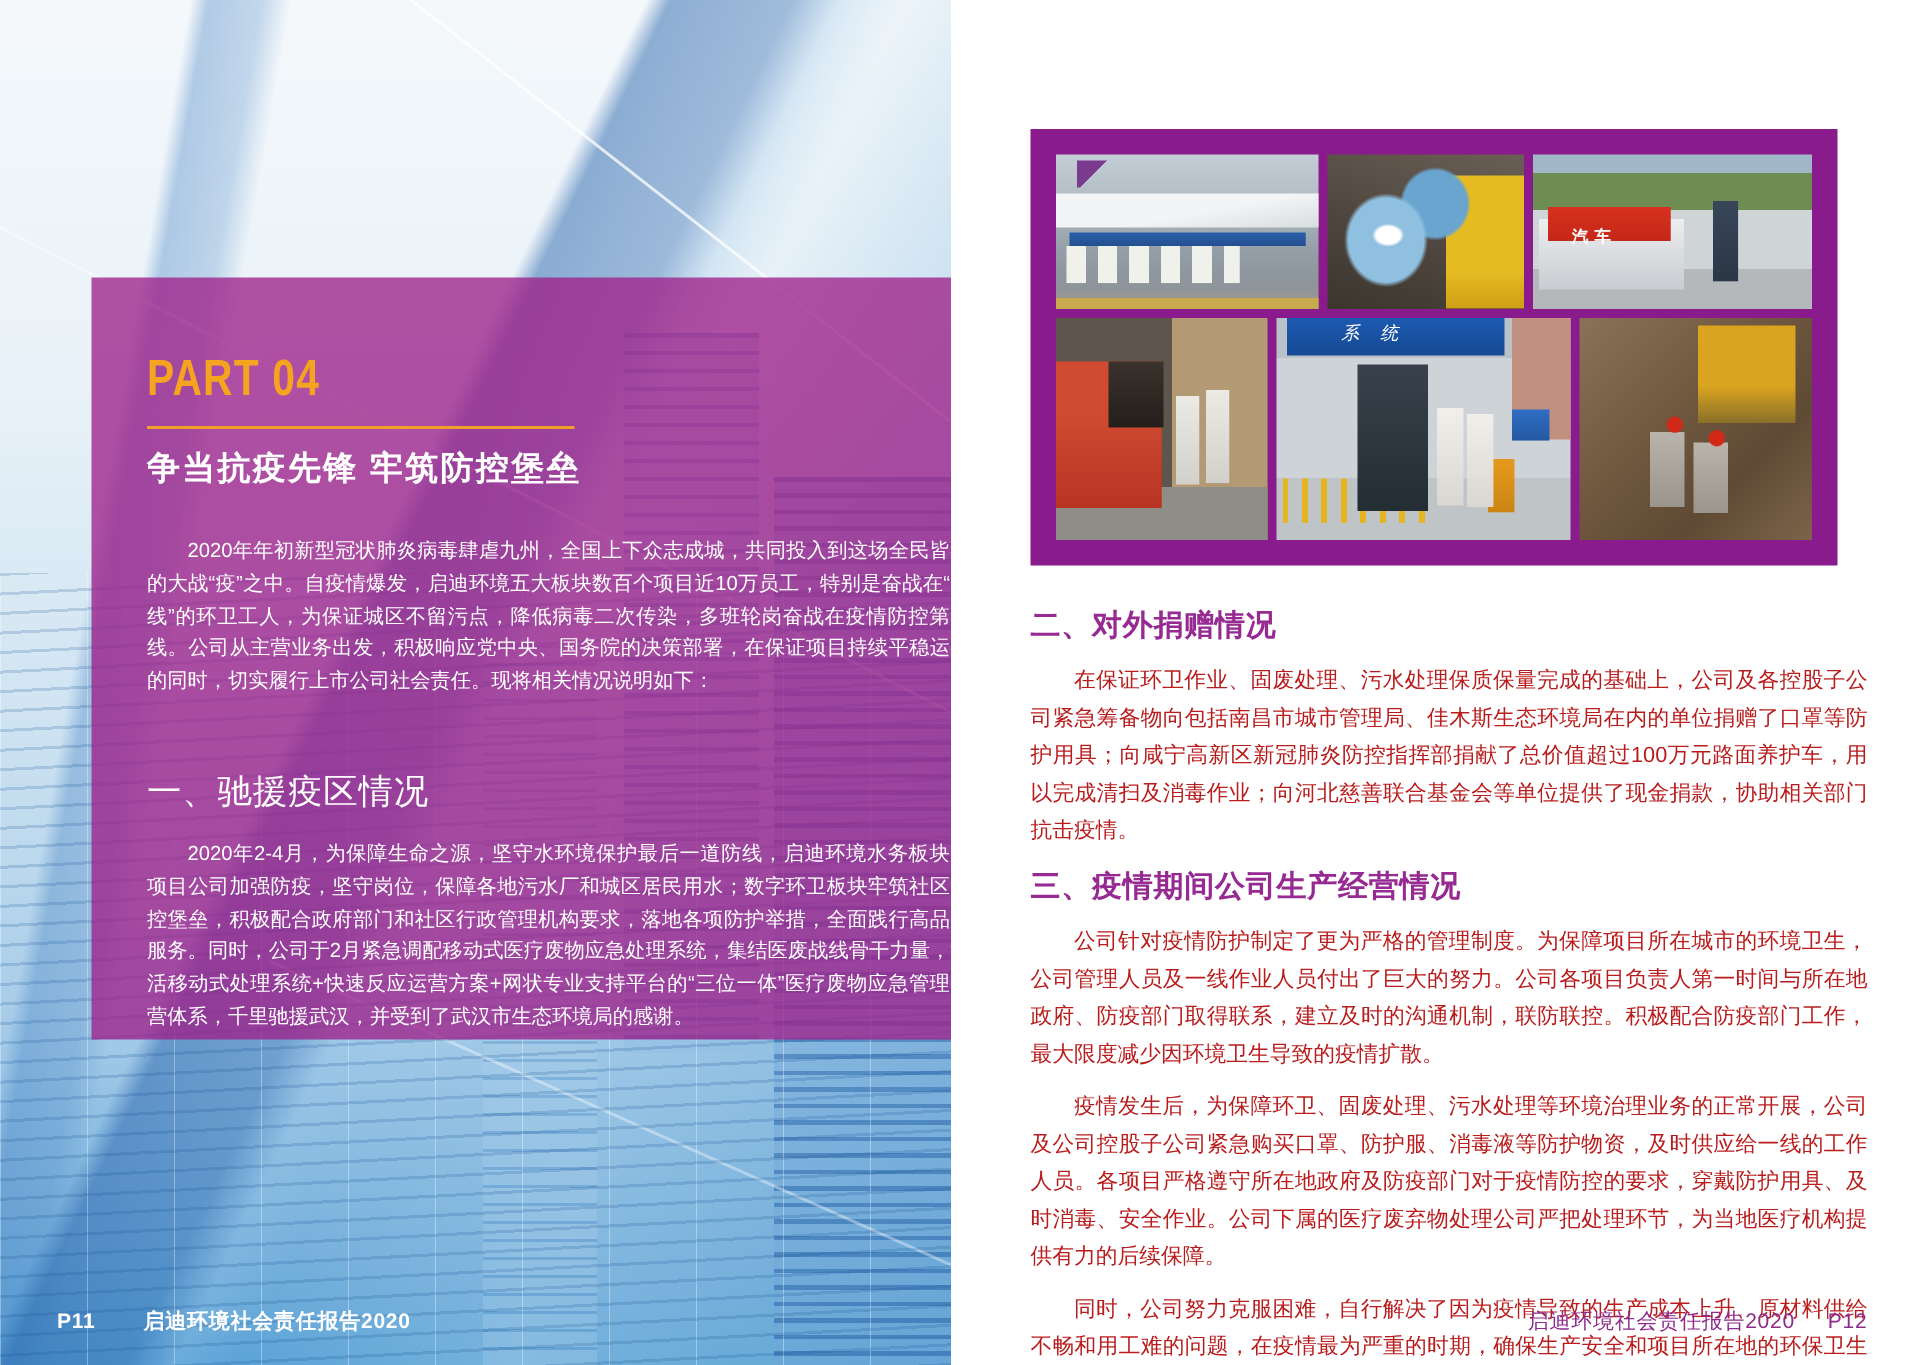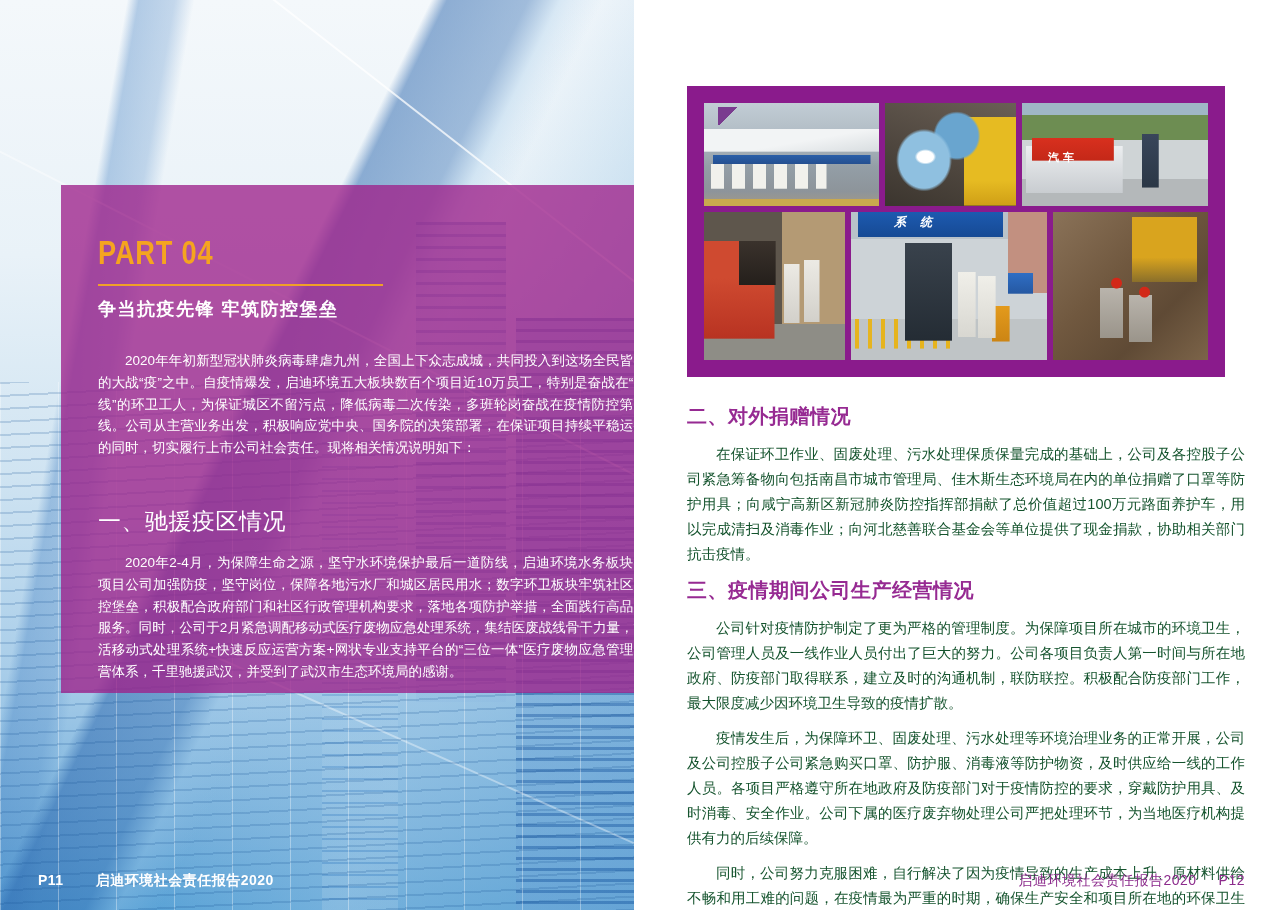--- a/index.html
+++ b/index.html
@@ -41,21 +41,21 @@
   .purple-panel {
     position:absolute; left:61px; top:185px; width:616px; height:508px;
     background:rgba(158,33,138,0.78);
     padding:48px 30px 0 37px; color:#ffffff;
   }
   .part-label {
     color:#f5a41f; font-weight:bold; font-size:34px; line-height:38px;
     letter-spacing:1px; transform:scaleX(.80); transform-origin:left center; white-space:nowrap;
   }
   .part-underline { width:285px; height:2px; background:#f0a028; margin:13px 0 11px 0; }
-  .part-title { font-size:18px; font-weight:bold; letter-spacing:1.5px; }
+  .part-title { font-size:22px; font-weight:bold; letter-spacing:1.5px; }
   .left-body { margin-top:29px; }
   .left-body p, .left-sec p {
     font-size:13.5px; line-height:21.8px; text-align:justify; text-indent:2em;
     color:#ffffff;
   }
   .left-sec-heading { font-size:23px; font-weight:normal; margin-top:47px; letter-spacing:.5px; }
   .left-sec p { margin-top:15px; }
 
   .footer-left {
     position:absolute; left:38px; bottom:20px; color:#ffffff; font-weight:bold;
@@ -127,32 +127,32 @@
       linear-gradient(#b9b4ac,#9a948a) 36% 78% / 15% 34% no-repeat,
       linear-gradient(#b9b4ac,#9a948a) 58% 82% / 15% 32% no-repeat,
       linear-gradient(180deg,#d9a41e 0 62%, #8a6f2a 100%) 88% 6% / 42% 44% no-repeat,
       linear-gradient(135deg,#8a7258 0%, #70583f 42%, #5f4a35 70%, #7c6449 100%);
   }
   .banner-text {
     position:absolute; left:14%; top:46%; color:#ffffff; font-weight:bold;
     font-size:11px; letter-spacing:4px;
   }
   .sign-text {
-    position:absolute; left:22%; top:2px; color:#ffffff; font-weight:bold;
+    position:absolute; left:22%; top:2px; color:#ffffff; font-weight:normal;
     font-size:12px; letter-spacing:14px; font-style:italic;
   }
 
   .rp-content { position:absolute; left:53px; right:35px; top:377px; }
   .rp-heading {
     color:#962a92; font-size:20px; font-weight:bold; letter-spacing:.5px;
     margin-top:26px; margin-bottom:12px;
   }
   .rp-heading.h3 { margin-top:3px; }
   .rp-content p {
-    font-size:14.5px; line-height:25px; color:#14532d; text-align:justify;
+    font-size:14.5px; line-height:25px; color:#b91c1c; text-align:justify;
     text-indent:2em; margin-bottom:10px;
   }
   .footer-right {
     position:absolute; right:35px; bottom:20px; color:#8c2b8c; font-weight:normal;
     font-size:14px; letter-spacing:.5px; text-align:right;
   }
   .footer-right .pageno { margin-left:22px; }
 </style>
 </head>
 <body>

